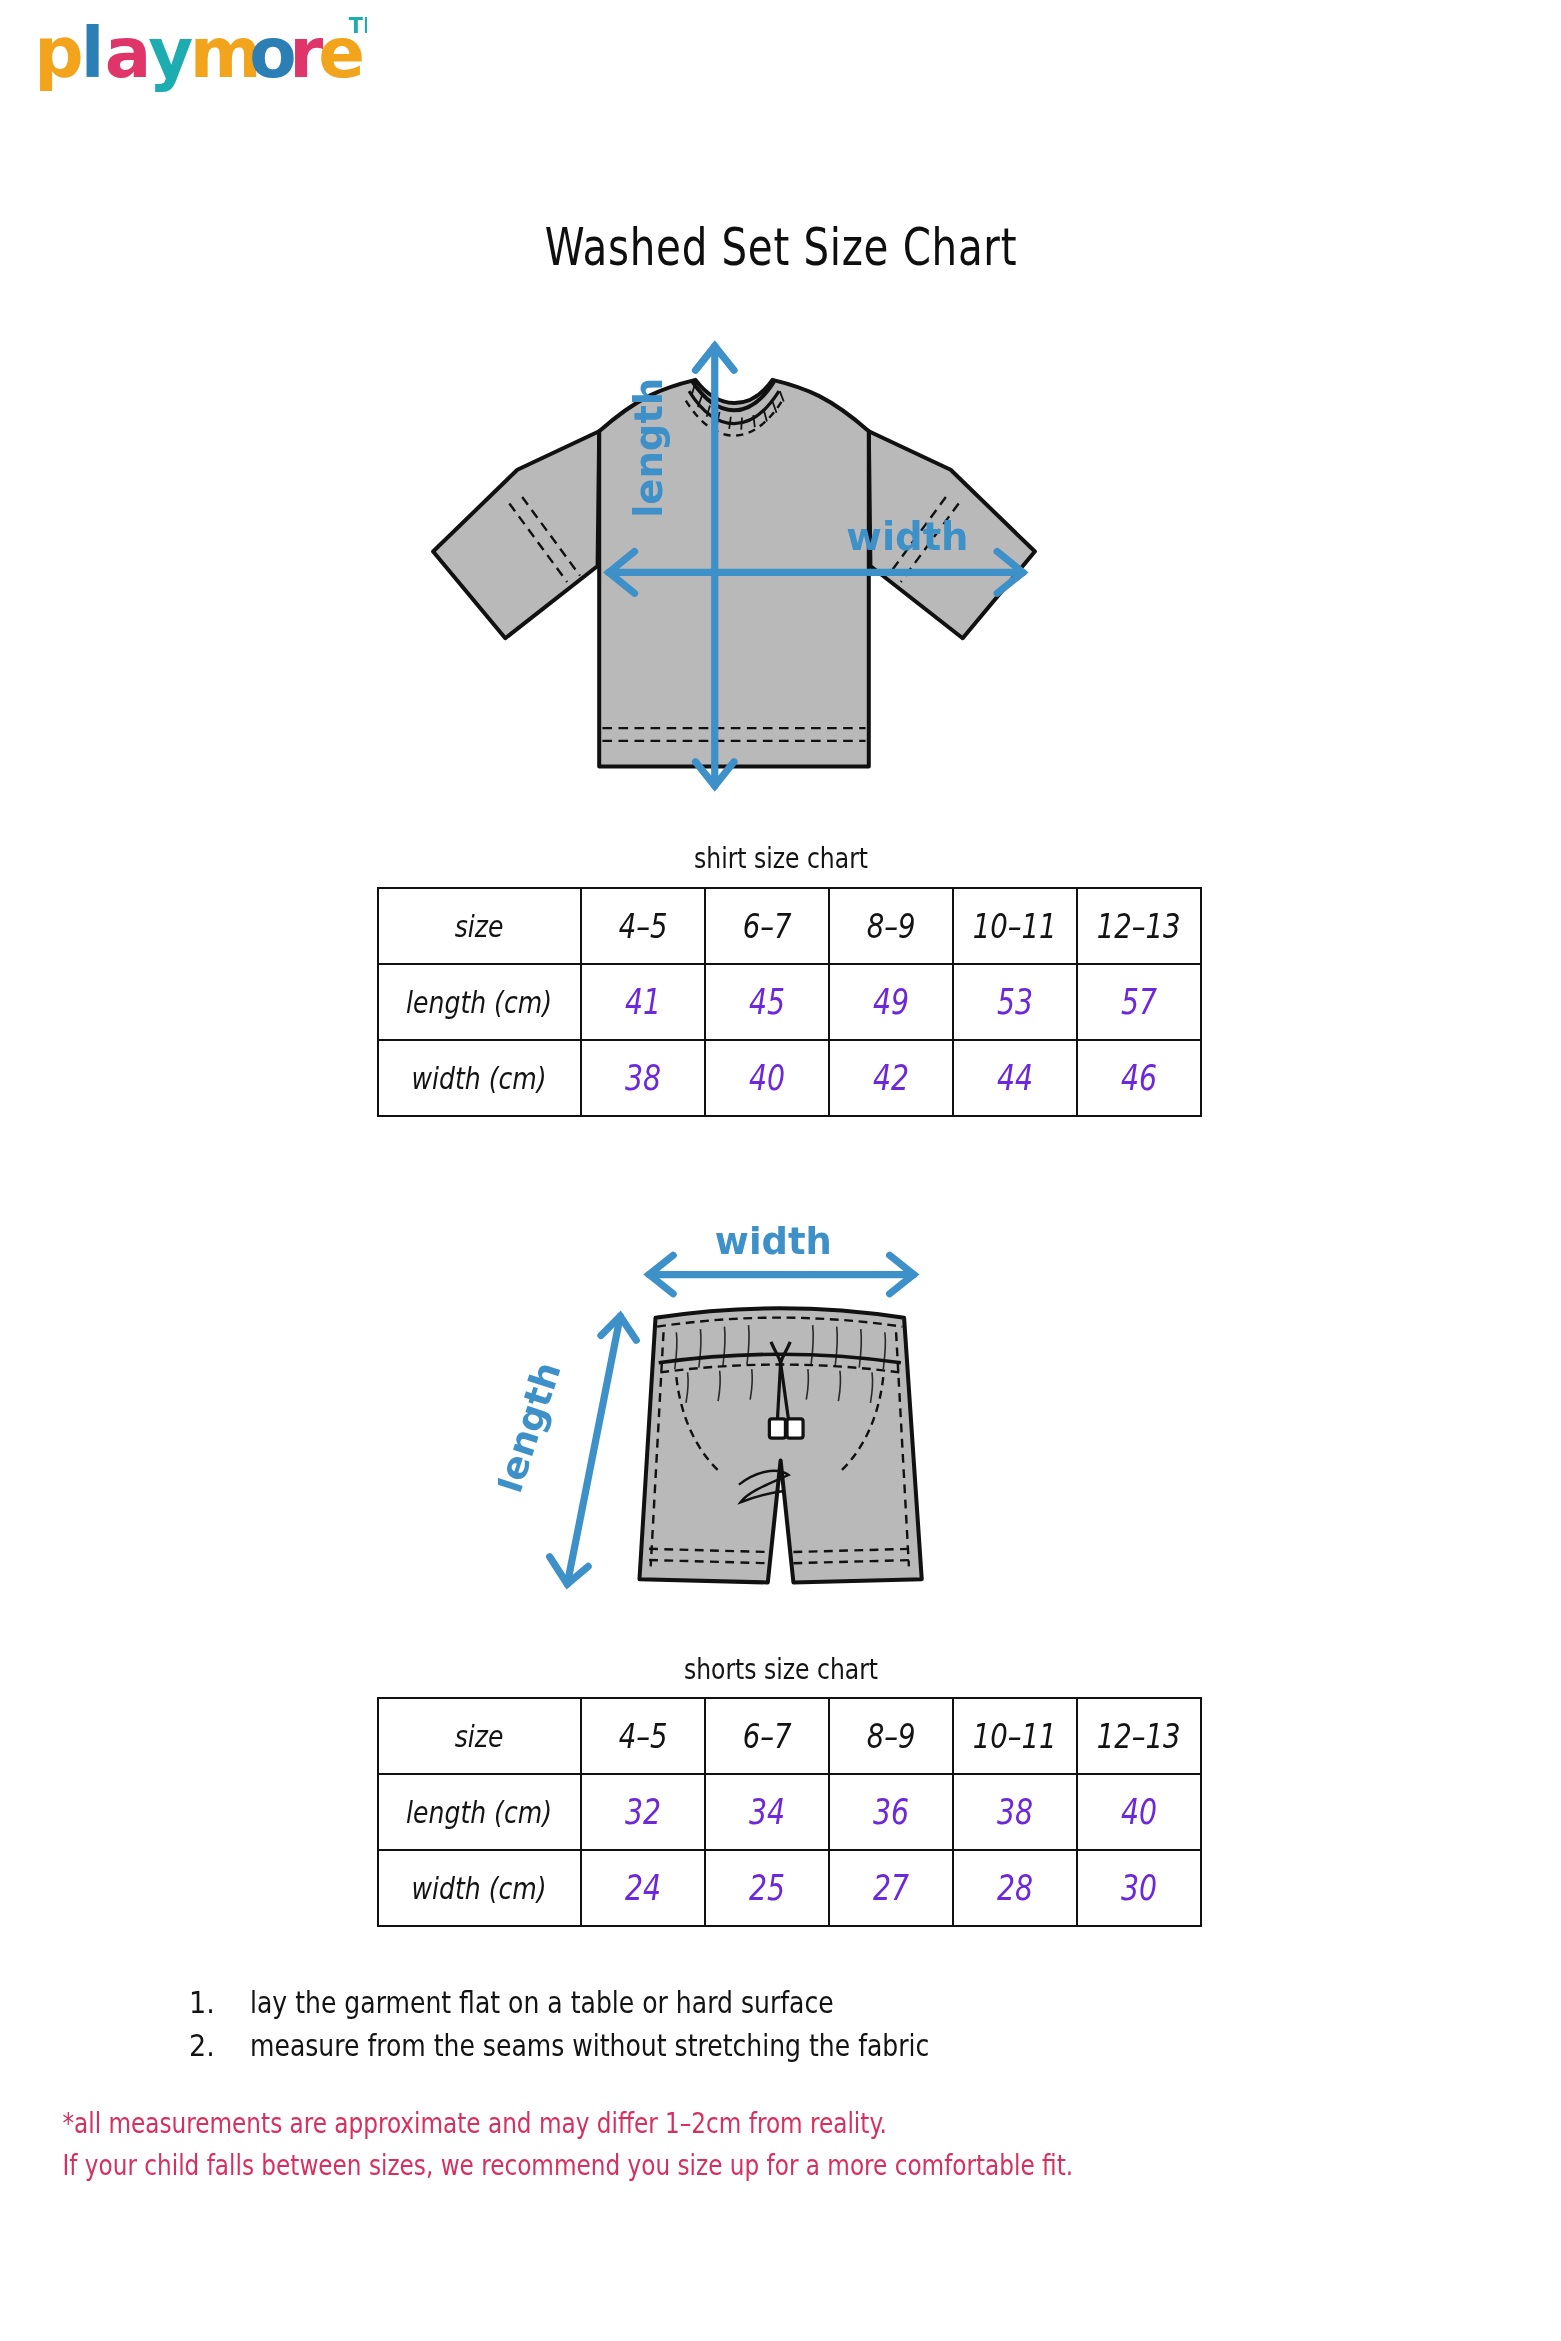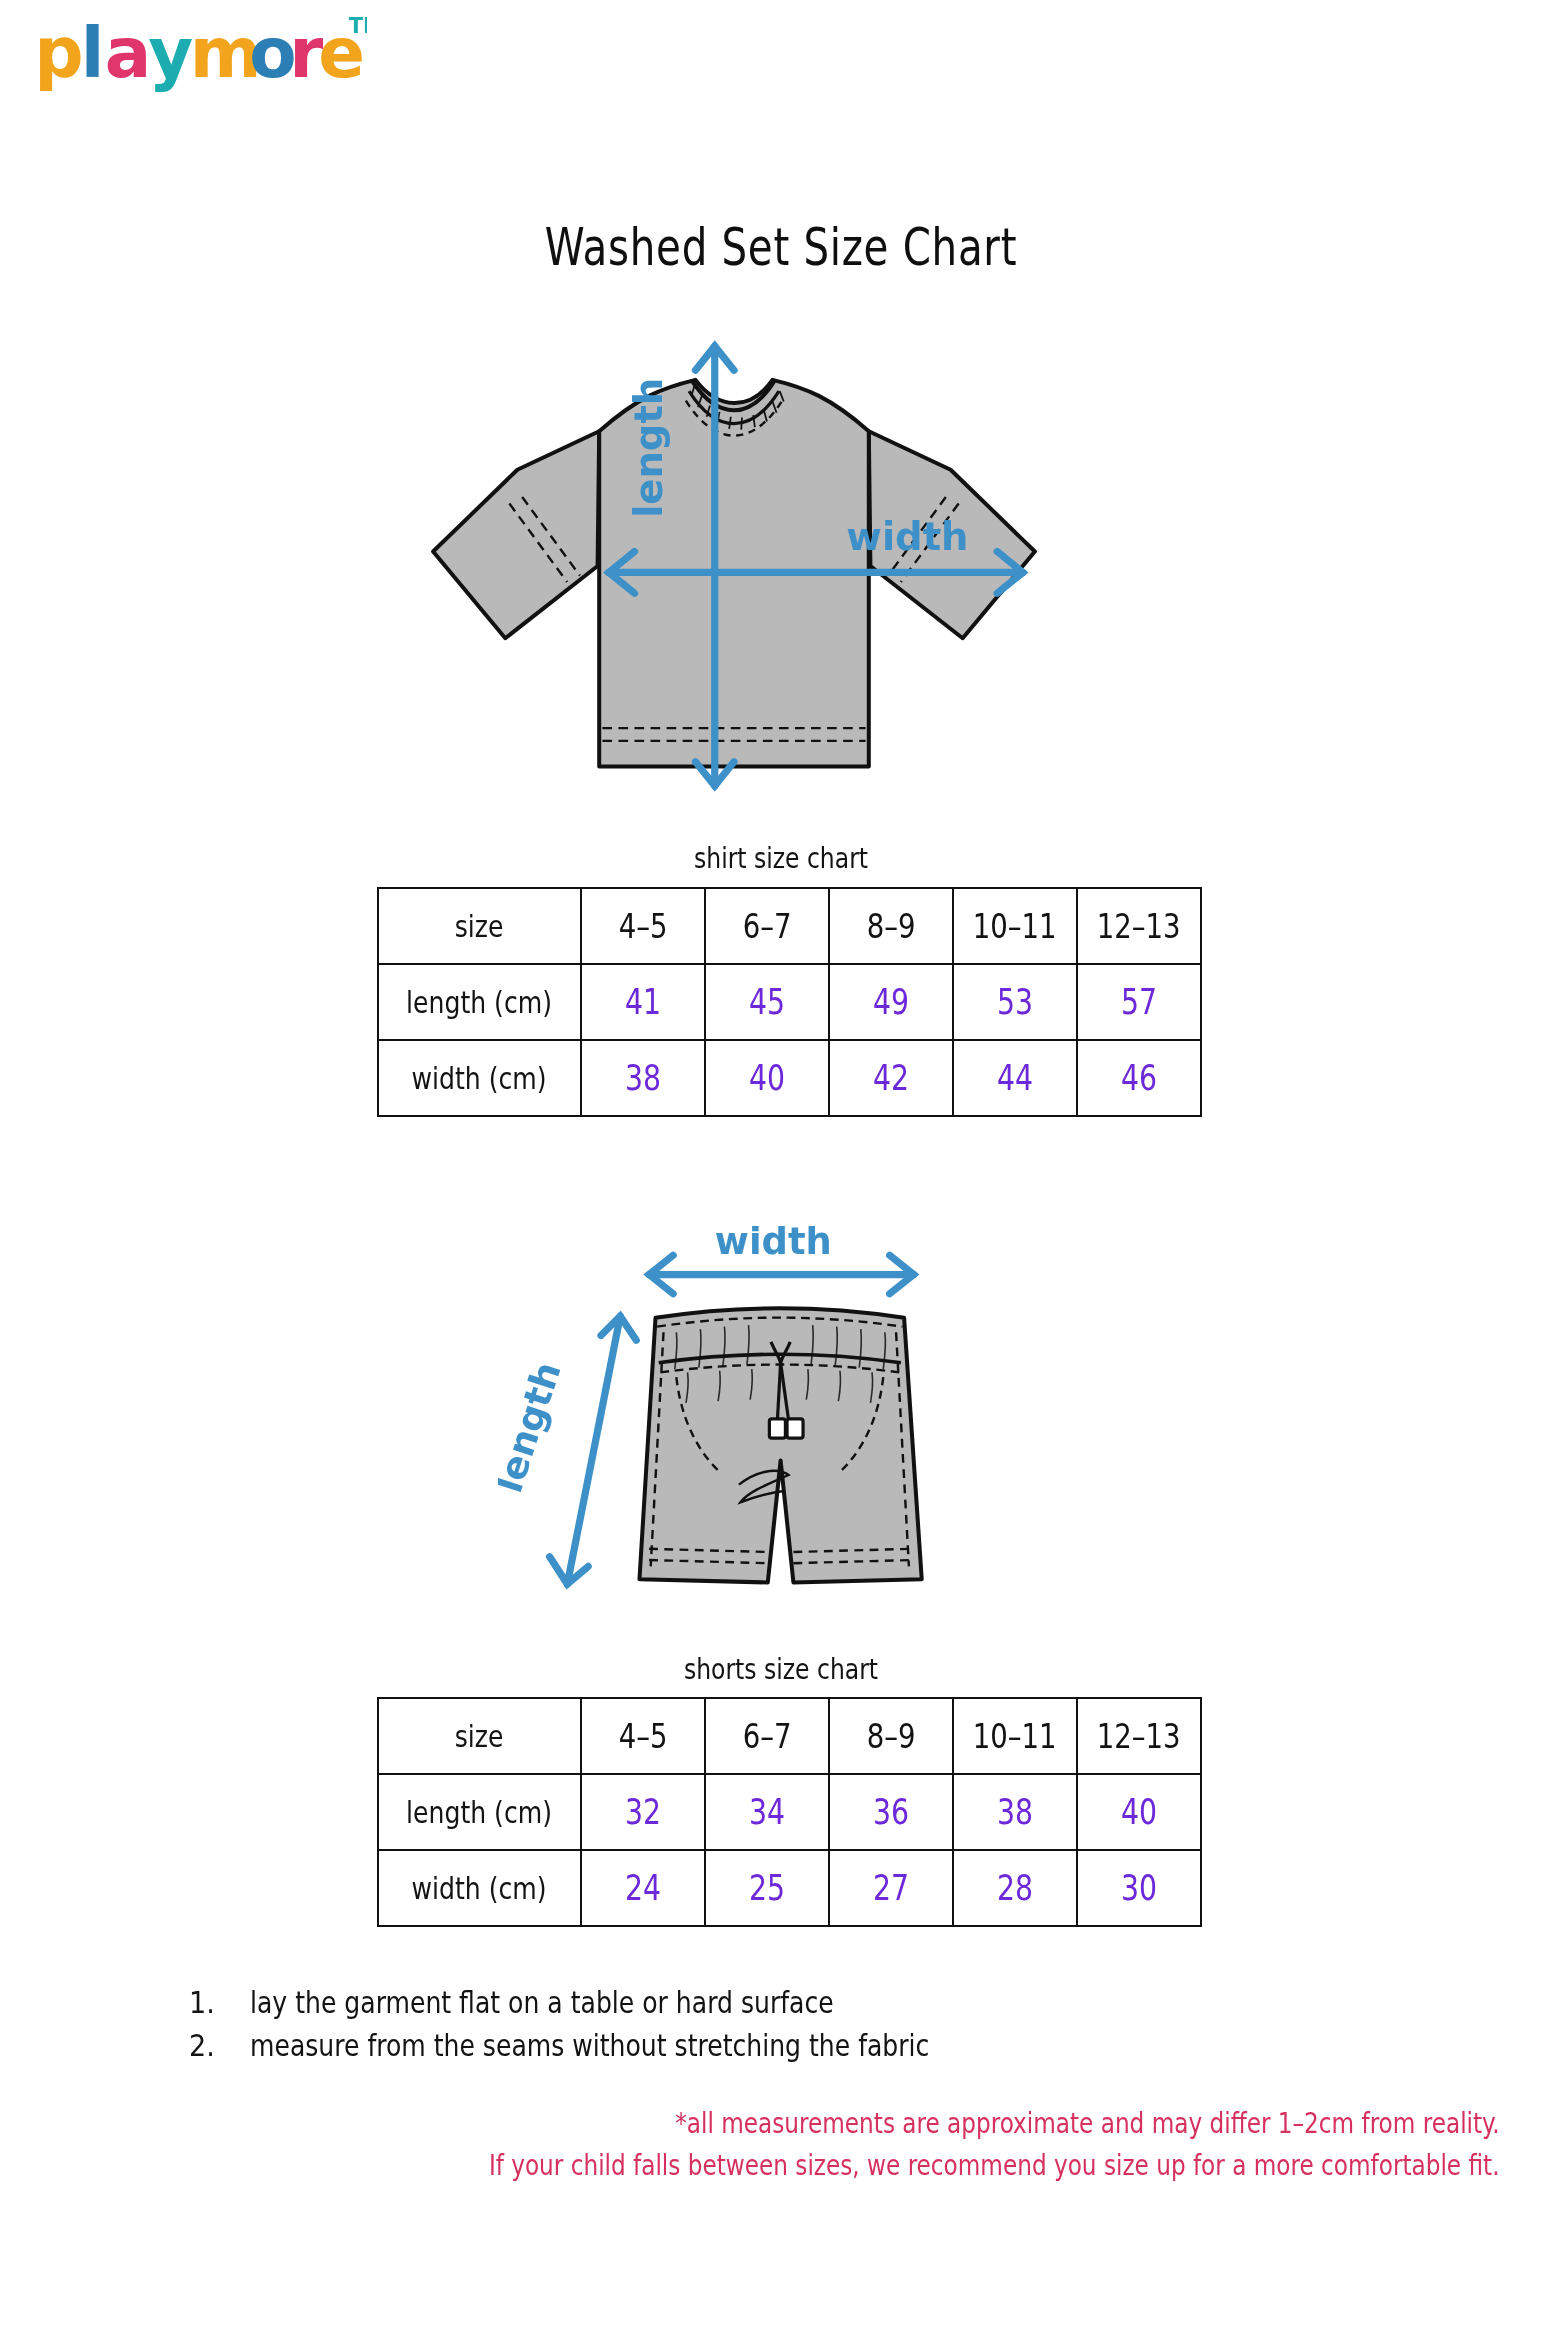--- a/index.html
+++ b/index.html
@@ -75,20 +75,21 @@
     transform: scaleX(0.9);
   }
   #shirt-caption { top: 841px; }
   #shorts-caption { top: 1652px; }
 
   
   .size-table {
     position: absolute;
     border-collapse: collapse;
     background: #ffffff;
+    font-style: italic;
   }
   #shirt-table { left: 377px; top: 887px; }
   #shorts-table { left: 377px; top: 1697px; }
 
   .size-table td {
     border: 2.4px solid #111111;
     height: 74px;
     text-align: center;
     vertical-align: middle;
     font-family: "DejaVu Sans Condensed", "Liberation Sans Narrow", "Liberation Sans", sans-serif;
@@ -129,21 +130,21 @@
   }
   .instruction-num { width: 61px; flex: 0 0 61px; }
   .instruction-text { transform: scaleX(0.93); transform-origin: left center; }
 
   
   .disclaimer {
     position: absolute;
     left: 0;
     top: 2103px;
     width: 100%;
-    text-align: right;
+    text-align: left;
     color: #d6305f;
     font-family: "DejaVu Sans Condensed", "Liberation Sans Narrow", "Liberation Sans", sans-serif;
     font-size: 28px;
     line-height: 1.5;
   }
   .disclaimer div { transform: scaleX(0.92); }
 </style>
 </head>
 <body>
 

